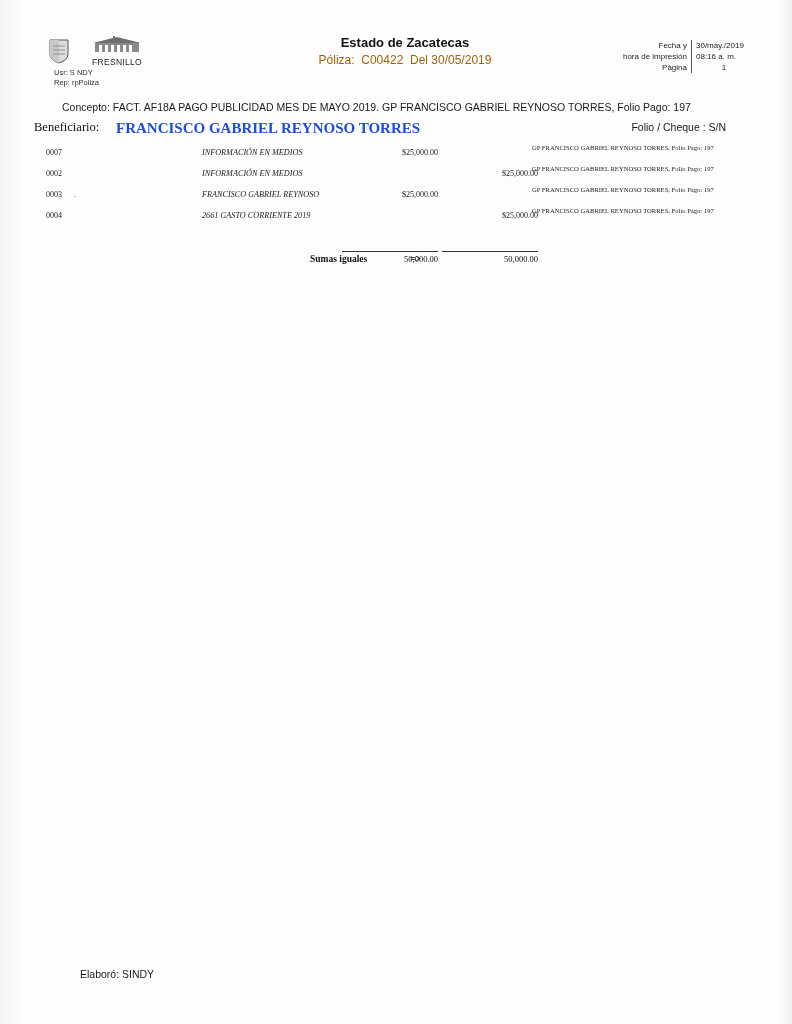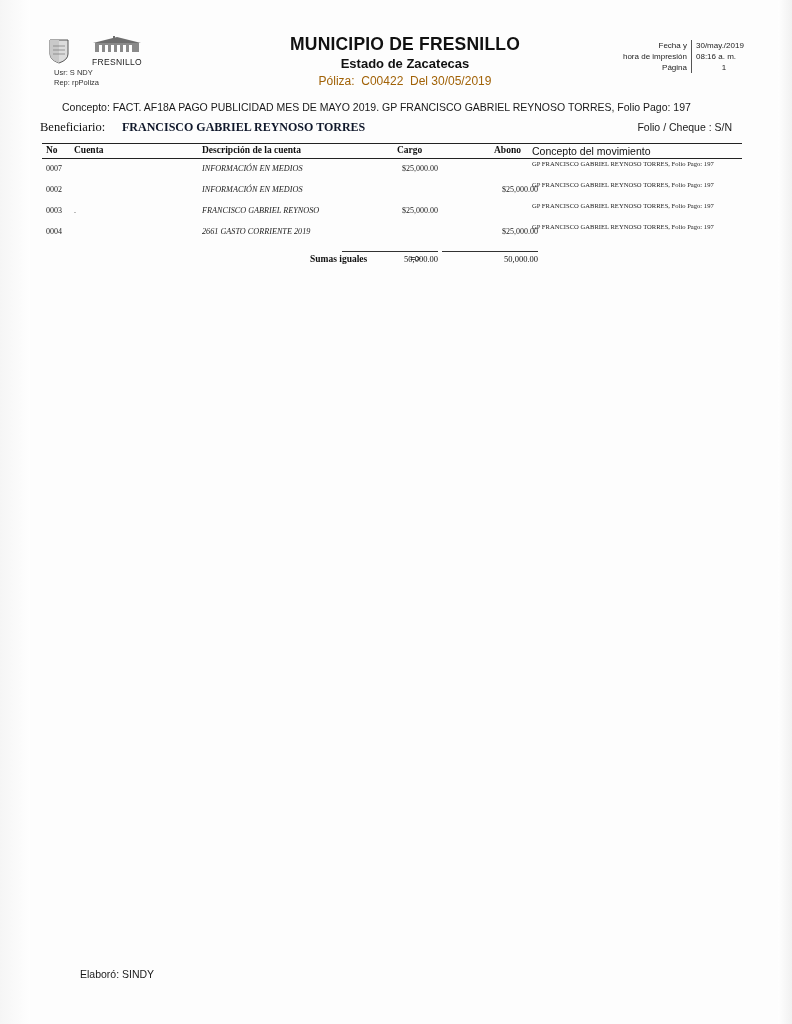--- a/index.html
+++ b/index.html
@@ -132,38 +132,38 @@
     position: absolute;
     left: 62px; top: 101px;
     font-size: 10.5px;
     color: #1a1a1a;
     white-space: nowrap;
   }
 
   
   .benef-row {
     position: absolute;
-    left: 40px; top: 120px;
+    left: 34px; top: 120px;
     width: 692px;
     height: 20px;
   }
   .benef-lbl {
     position: absolute;
     left: 0; top: 0;
     font-family: "Liberation Serif", serif;
     font-size: 12.5px;
     color: #111;
   }
   .benef-val {
     position: absolute;
     left: 82px; top: 0;
     font-family: "Liberation Serif", serif;
-    font-size: 12px;
-    font-weight: bold;
-    color: #0f172a;
+    font-size: 15px;
+    font-weight: bold;
+    color: #1d4ed8;
   }
   .folio-cheque {
     position: absolute;
     right: 0; top: 1px;
     font-size: 10.5px;
     color: #1a1a1a;
     white-space: nowrap;
     padding-left: 40px;
   }
 
@@ -313,21 +313,20 @@
       </div>
       <div class="logo-name">FRESNILLO</div>
     </div>
 
     <div class="usr-line">
       <div>Usr: S NDY</div>
       <div>Rep: rpPoliza</div>
     </div>
 
     <div class="title-wrap">
-      <div class="title-main">MUNICIPIO DE FRESNILLO</div>
       <div class="title-sub">Estado de Zacatecas</div>
       <div class="title-poliza">
         <span class="lbl">Póliza:</span>
         &nbsp;<span>C00422</span>
         &nbsp;<span>Del 30/05/2019</span>
       </div>
     </div>
 
     <div class="meta">
       <div class="meta-row">
@@ -350,28 +349,20 @@
     <span>FACT. AF18A PAGO PUBLICIDAD MES DE MAYO 2019. GP FRANCISCO GABRIEL REYNOSO TORRES, Folio Pago: 197</span>
   </div>
 
   <div class="benef-row">
     <span class="benef-lbl">Beneficiario:</span>
     <span class="benef-val">FRANCISCO GABRIEL REYNOSO TORRES</span>
     <span class="folio-cheque">Folio / Cheque : S/N</span>
   </div>
 
   <div class="tbl">
-    <div class="tbl-head">
-      <span class="th no">No</span>
-      <span class="th cuenta">Cuenta</span>
-      <span class="th desc">Descripción de la cuenta</span>
-      <span class="th cargo">Cargo</span>
-      <span class="th abono">Abono</span>
-      <span class="th mov">Concepto del movimiento</span>
-    </div>
 
     <div class="row">
       <span class="cell no">0007</span>
       <span class="cell cuenta"></span>
       <span class="cell desc">INFORMACIÓN EN MEDIOS</span>
       <span class="cell cargo">$25,000.00</span>
       <span class="cell abono"></span>
       <span class="cell mov">GP FRANCISCO GABRIEL REYNOSO TORRES, Folio Pago: 197</span>
     </div>
 

